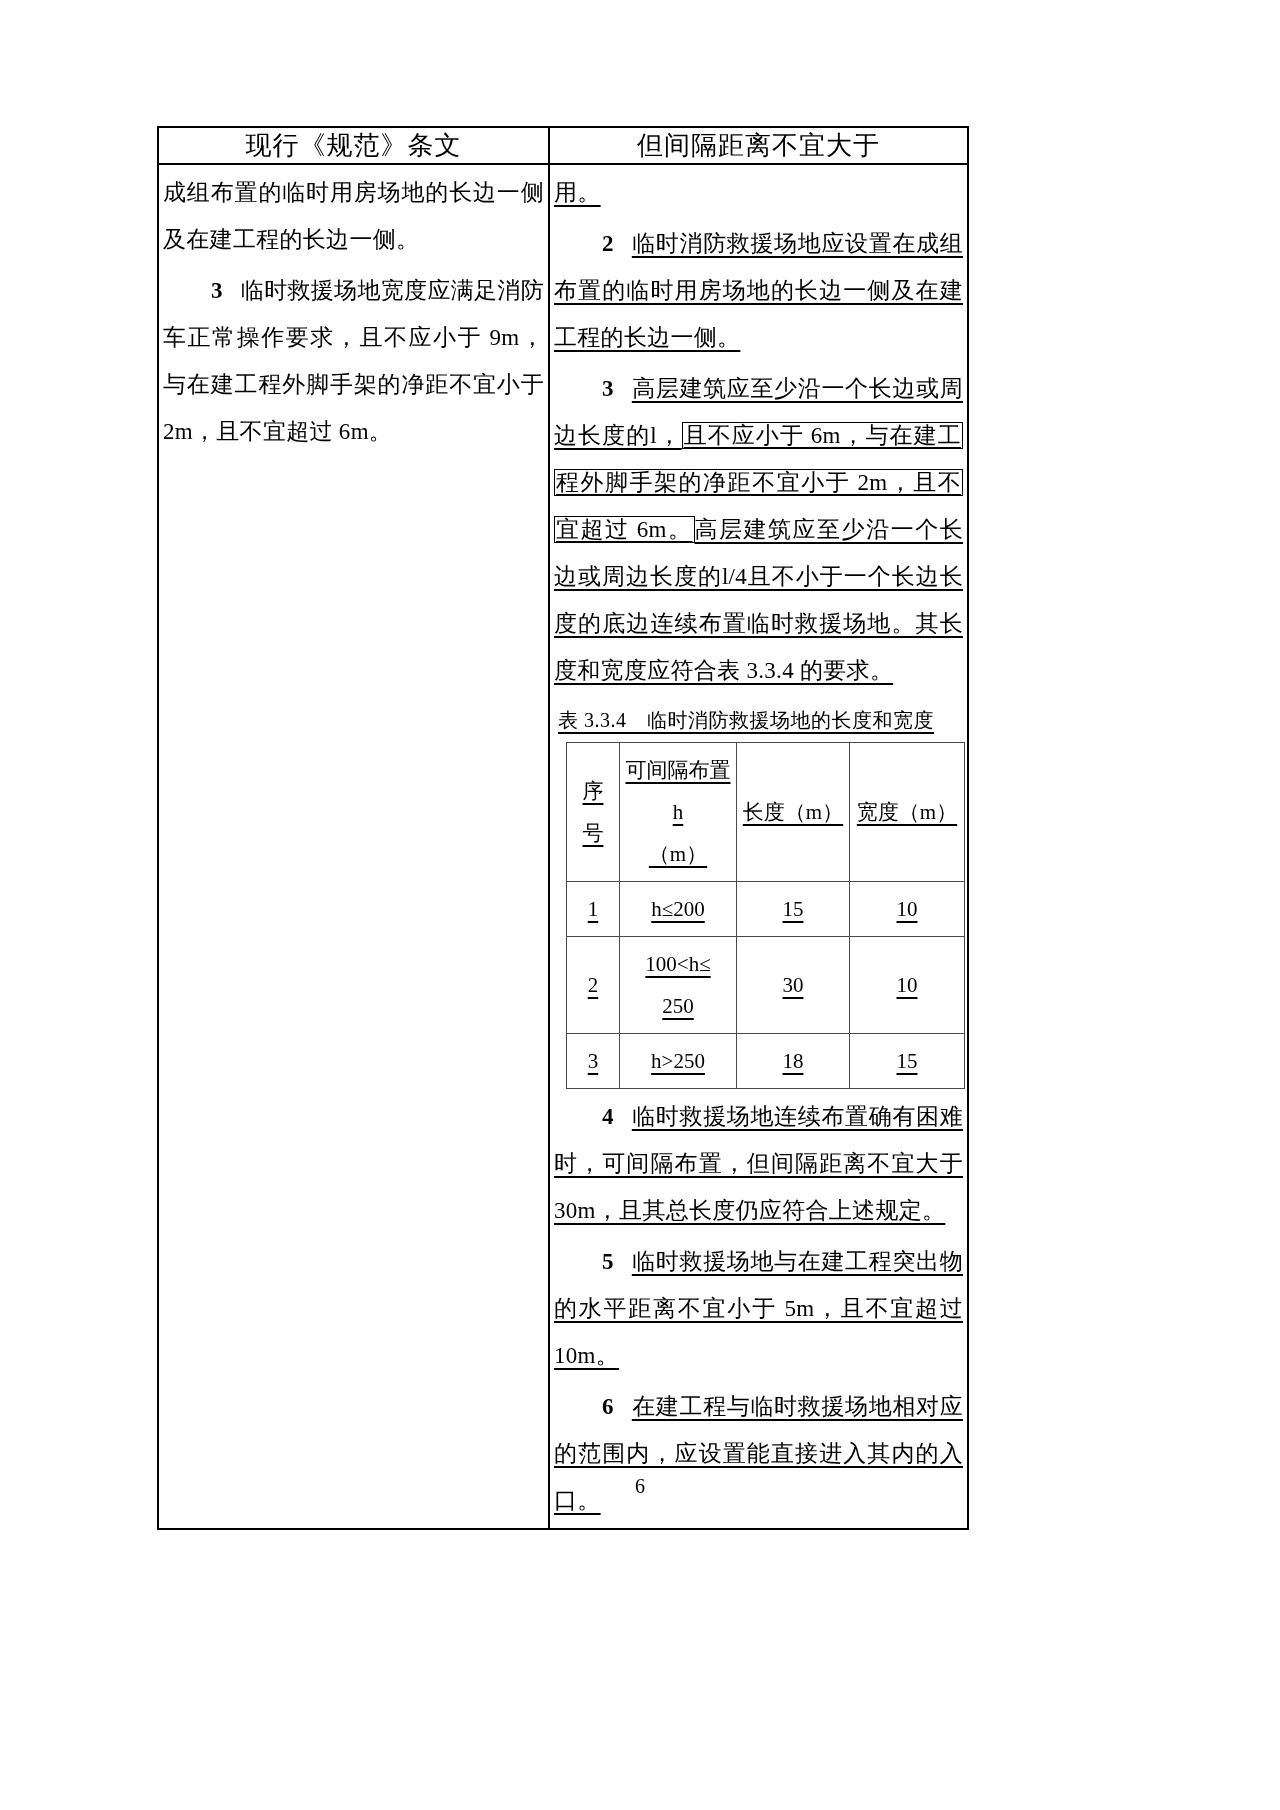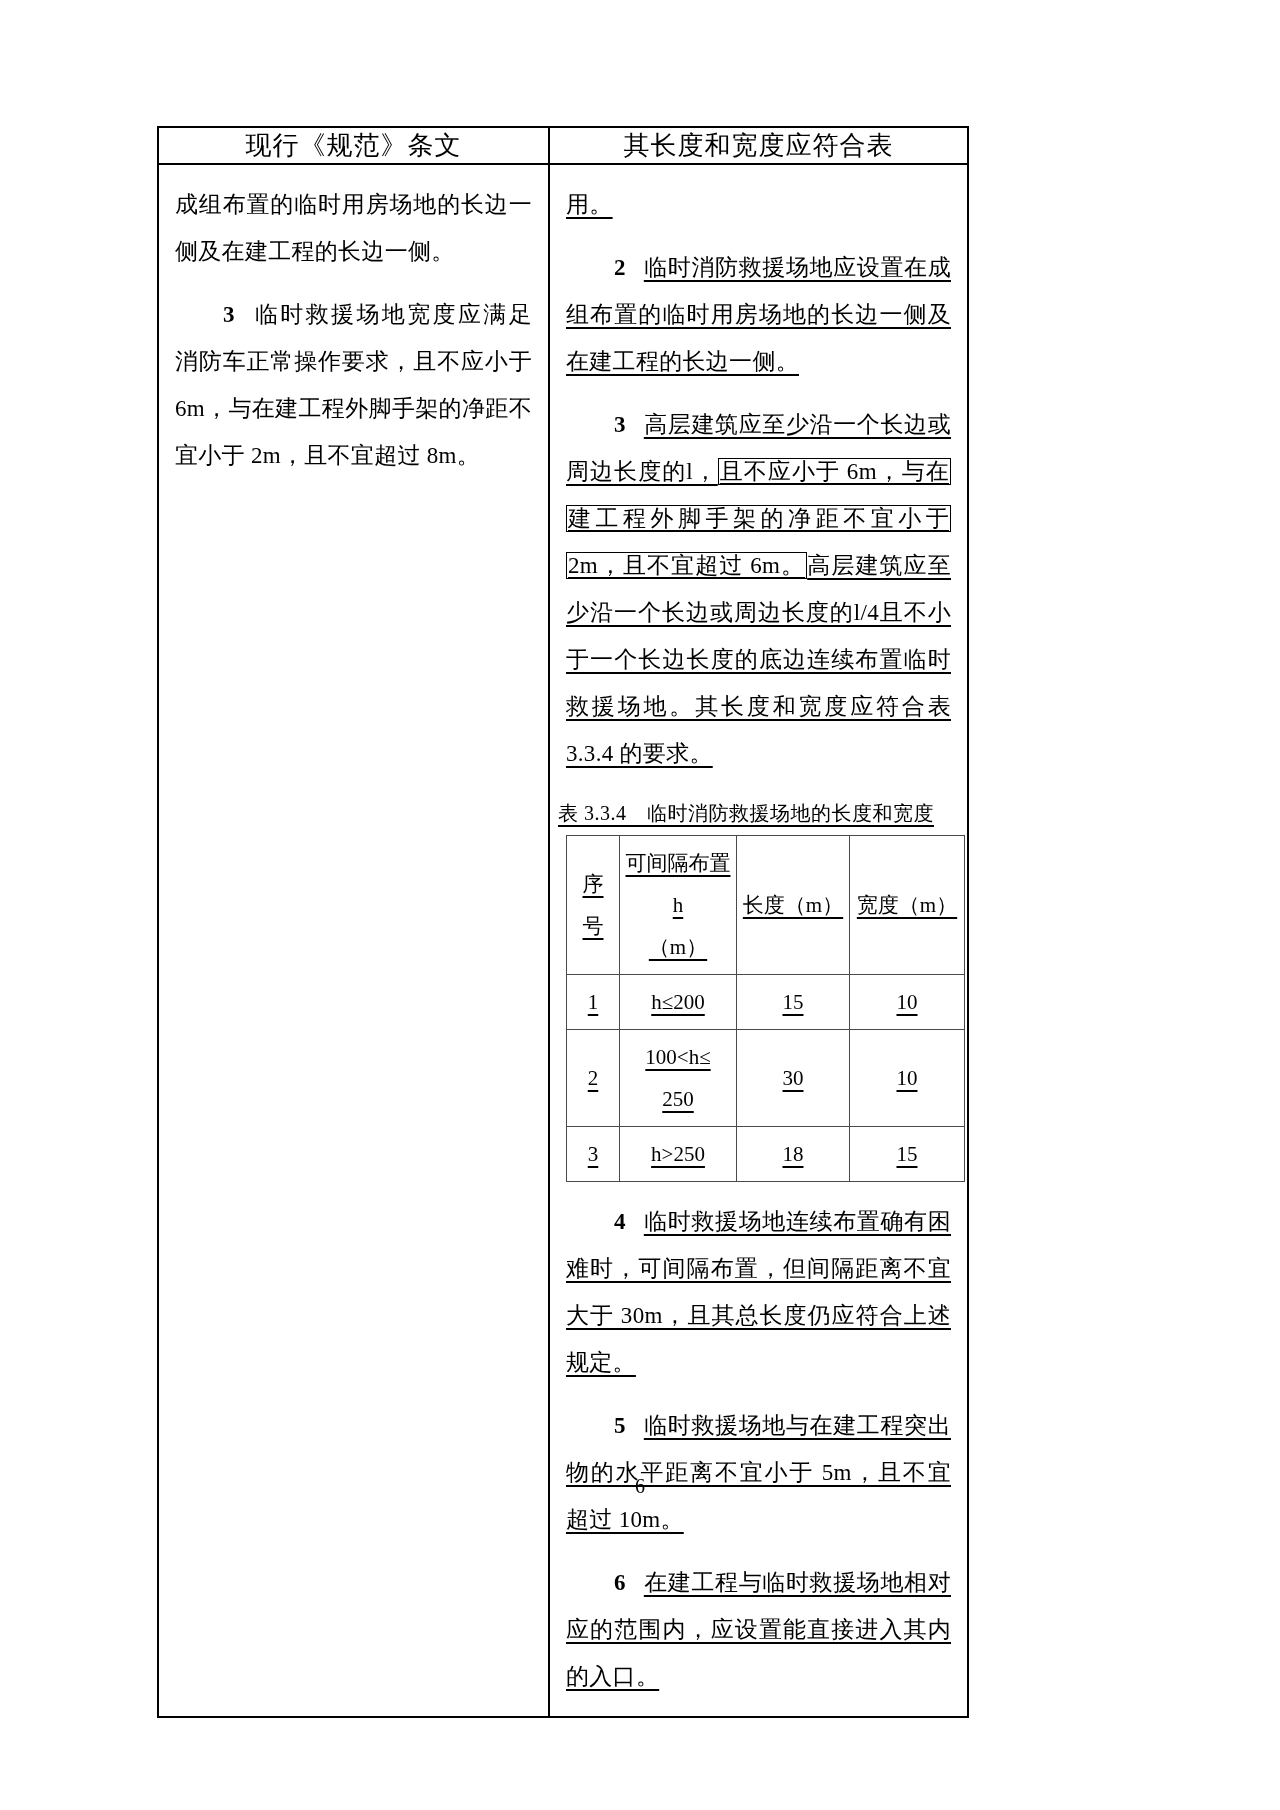--- a/index.html
+++ b/index.html
@@ -49,21 +49,21 @@
     padding: 14px 12px 18px 12px;
     height: 1210px;
   }
 
   
   .p {
     font-size: 23px;
     line-height: 47px;
     text-align: justify;
     text-justify: inter-ideograph;
-    margin: 16px;
+    margin: 4px;
     letter-spacing: 0.3px;
   }
   .p.indent { text-indent: 48px; }
   .num {
     font-weight: bold;
     font-family: "Liberation Serif", "DejaVu Serif", serif;
   }
   .gap { display: inline-block; width: 18px; }
   .u  { text-decoration: underline; text-underline-offset: 5px; }
   .boxed {
@@ -119,30 +119,30 @@
 </style>
 </head>
 <body>
 
 <div class="page">
 
   <table class="cmp-table">
     <tbody>
       <tr>
         <td class="col-left hdr-cell">现行《规范》条文</td>
-        <td class="col-right hdr-cell">其长度和宽度应符合表</td>
+        <td class="col-right hdr-cell">但间隔距离不宜大于</td>
       </tr>
       <tr>
 
         <td class="col-left body-cell">
           <p class="p">
             <span>成组布置的临时用房场地的长边一侧及在建工程的长边一侧。</span>
           </p>
           <p class="p indent">
-            <span class="num">3</span><span class="gap"></span><span>临时救援场地宽度应满足消防车正常操作要求，且不应小于 6m，与在建工程外脚手架的净距不宜小于 2m，且不宜超过 8m。</span>
+            <span class="num">3</span><span class="gap"></span><span>临时救援场地宽度应满足消防车正常操作要求，且不应小于 9m，与在建工程外脚手架的净距不宜小于 2m，且不宜超过 6m。</span>
           </p>
         </td>
 
         <td class="col-right body-cell">
 
           <p class="p">
             <span class="u">用。</span>
           </p>
 
           <p class="p indent">

